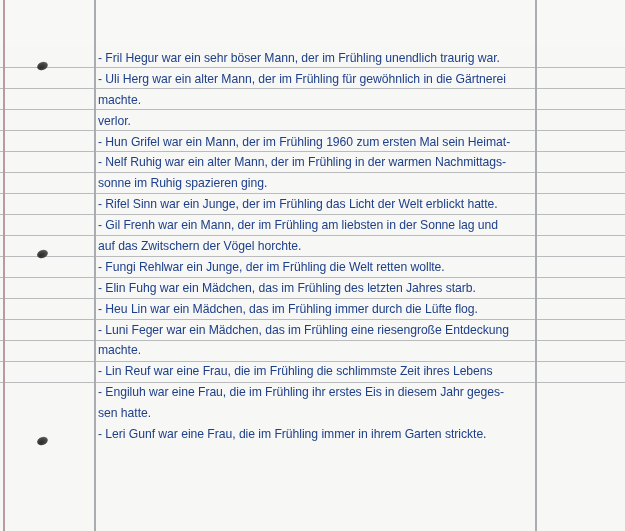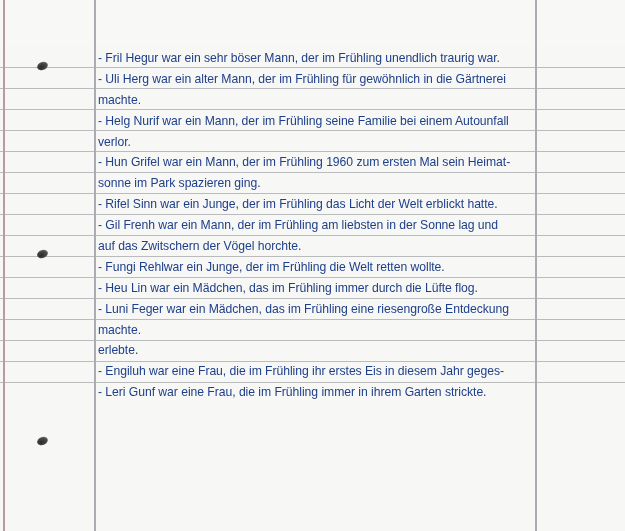--- a/index.html
+++ b/index.html
@@ -85,28 +85,30 @@
   <div class="margin-line margin-right"></div>
 
   <div class="punch-hole" style="left:37px; top:62px;"></div>
   <div class="punch-hole" style="left:37px; top:250px;"></div>
   <div class="punch-hole" style="left:37px; top:437px;"></div>
 
   <div class="text-block">
     <div class="text-line">- Fril Hegur war ein sehr böser Mann, der im Frühling unendlich traurig war.</div>
     <div class="text-line">- Uli Herg war ein alter Mann, der im Frühling für gewöhnlich in die Gärtnerei</div>
     <div class="text-line">machte.</div>
-    <div class="text-line">- Helg Nurif war ein Mann, der im Frühling seine Familie bei einem Autounfall</div>
     <div class="text-line">verlor.</div>
     <div class="text-line">- Hun Grifel war ein Mann, der im Frühling 1960 zum ersten Mal sein Heimat-</div>
-    <div class="text-line">sonne im Park spazieren ging.</div>
+    <div class="text-line">-  Nelf Ruhig war ein alter Mann, der im Frühling in der warmen Nachmittags-</div>
+    <div class="text-line">sonne im Ruhig spazieren ging.</div>
     <div class="text-line">- Rifel Sinn war ein Junge, der im Frühling das Licht der Welt erblickt hatte.</div>
     <div class="text-line">- Gil Frenh war ein Mann, der im Frühling am liebsten in der Sonne lag und</div>
     <div class="text-line">auf das Zwitschern der Vögel horchte.</div>
     <div class="text-line">-  Fungi Rehlwar ein Junge, der im Frühling die Welt retten wollte.</div>
+    <div class="text-line">- Elin Fuhg war ein Mädchen, das im Frühling des letzten Jahres starb.</div>
     <div class="text-line">- Heu Lin war ein Mädchen, das im Frühling immer durch die Lüfte flog.</div>
     <div class="text-line">- Luni Feger war ein Mädchen, das im Frühling eine riesengroße Entdeckung</div>
     <div class="text-line">machte.</div>
-    <div class="text-line">erlebte.</div>
+    <div class="text-line">- Lin Reuf war eine Frau, die im Frühling die schlimmste Zeit ihres Lebens</div>
     <div class="text-line">- Engiluh war eine Frau, die im Frühling ihr erstes Eis in diesem Jahr geges-</div>
+    <div class="text-line">sen hatte.</div>
     <div class="text-line">- Leri Gunf war eine Frau, die im Frühling immer in ihrem Garten strickte.</div>
   </div>
 </div>
 
 </body></html>

